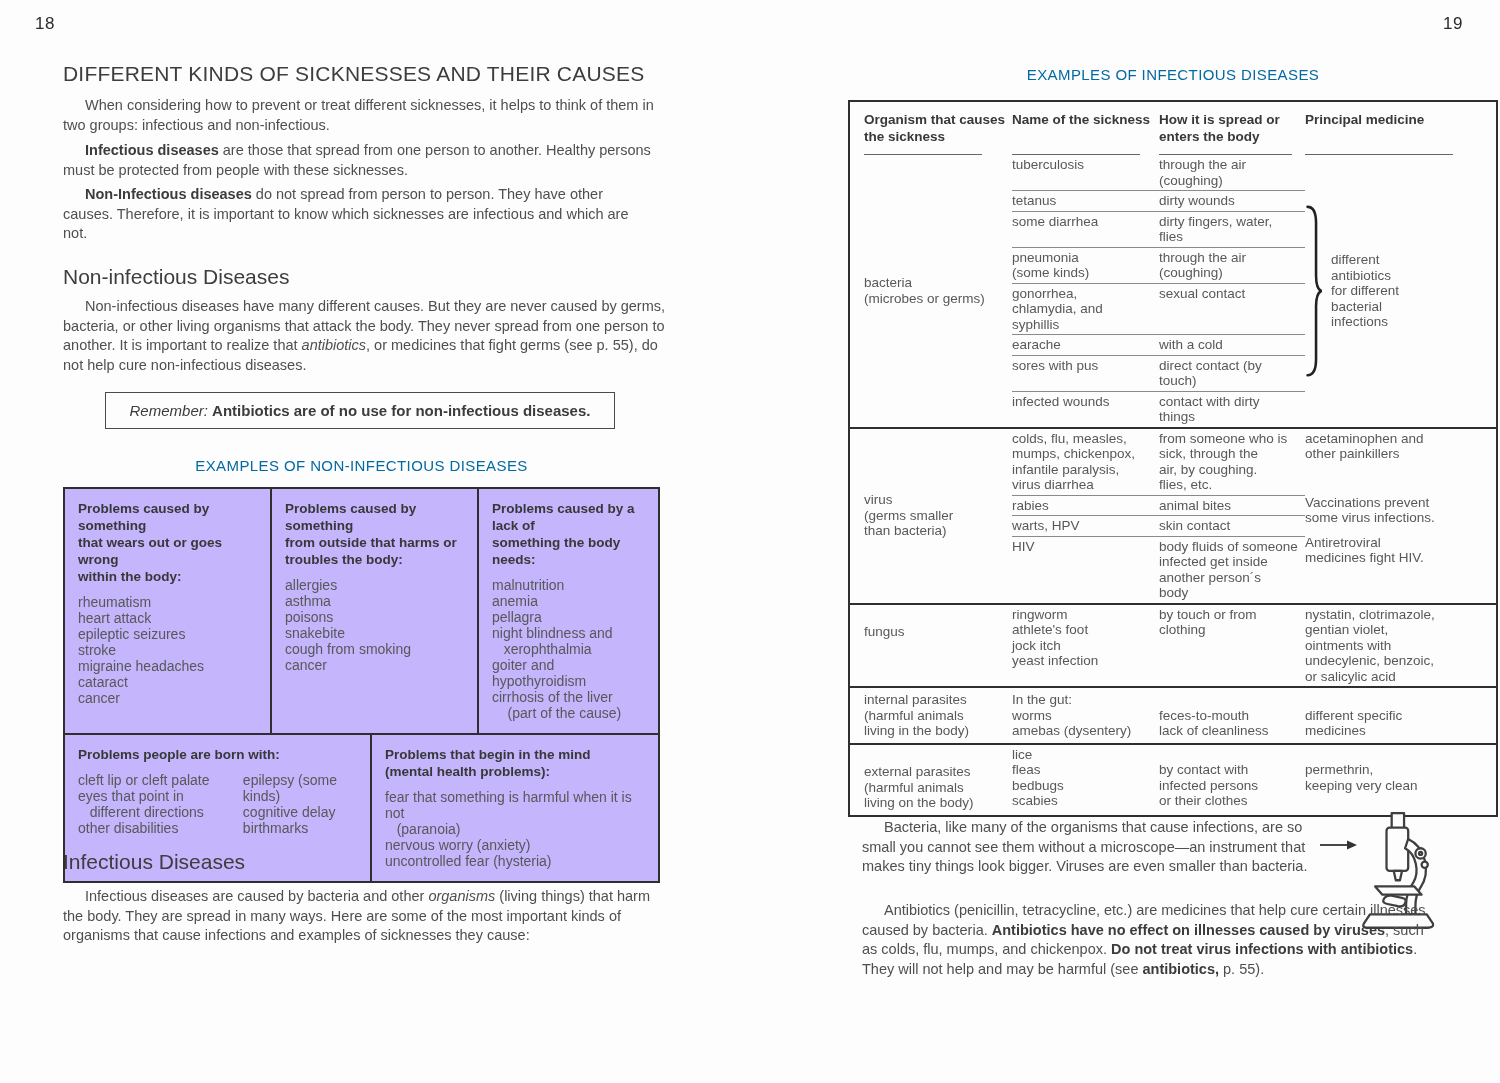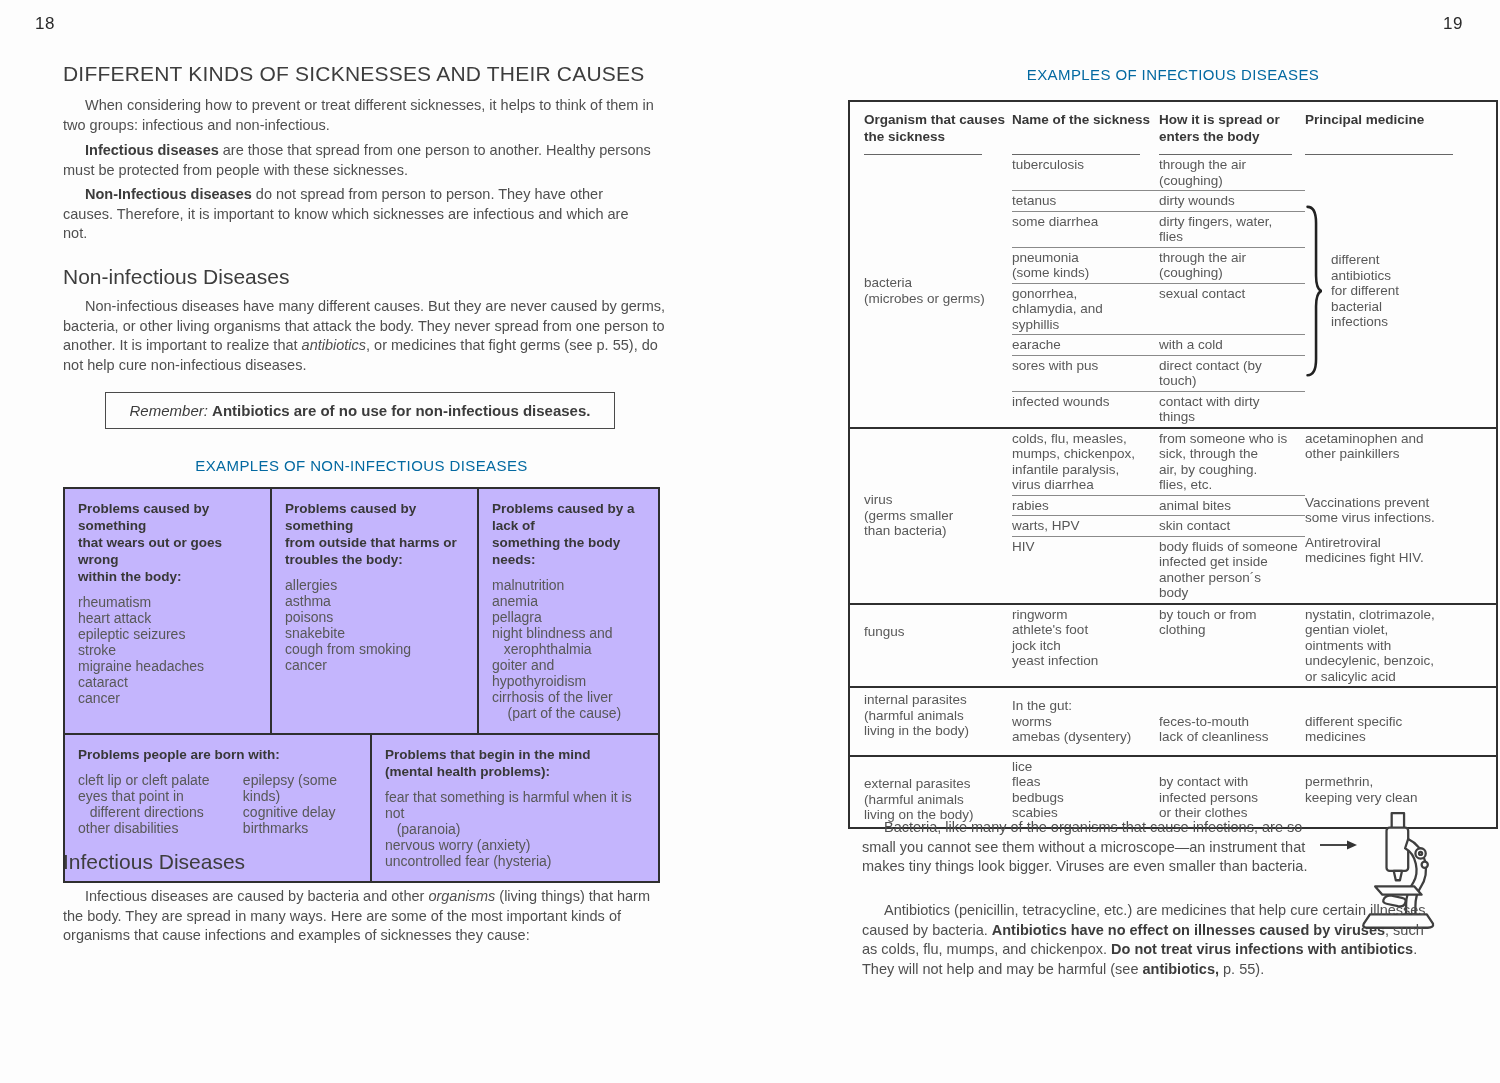--- a/index.html
+++ b/index.html
@@ -63,21 +63,21 @@
   .mid .row{display:flex;padding:2px 0;}
   .mid .row + .row{border-top:1px solid #8a8a8a;}
   .rname{width:147px;box-sizing:border-box;padding-right:8px;}
   .rhow{flex:1;box-sizing:border-box;padding-right:6px;}
   .gp-med{flex:1;box-sizing:border-box;padding:2px 6px 2px 0;}
   .gp-med.brace-med{display:flex;align-items:center;}
   .brace-med svg{flex:0 0 auto;margin-right:9px;}
   .slot1{height:64px;box-sizing:border-box;}
   .slot2{height:40px;box-sizing:border-box;}
   .gridrows{flex:1;display:flex;flex-direction:column;}
-  .grow{display:flex;padding:10px 0;}
+  .grow{display:flex;padding:4px 0;}
   .grow + .grow{border-top:1px solid #8a8a8a;}
   .grow .rname{width:147px;}
   .grow .rhow{width:146px;flex:none;}
   .grow .rmed{flex:1;padding-right:4px;}
 
   .fig{color:#3f3f3f;}
 </style>
 </head>
 <body>
 

